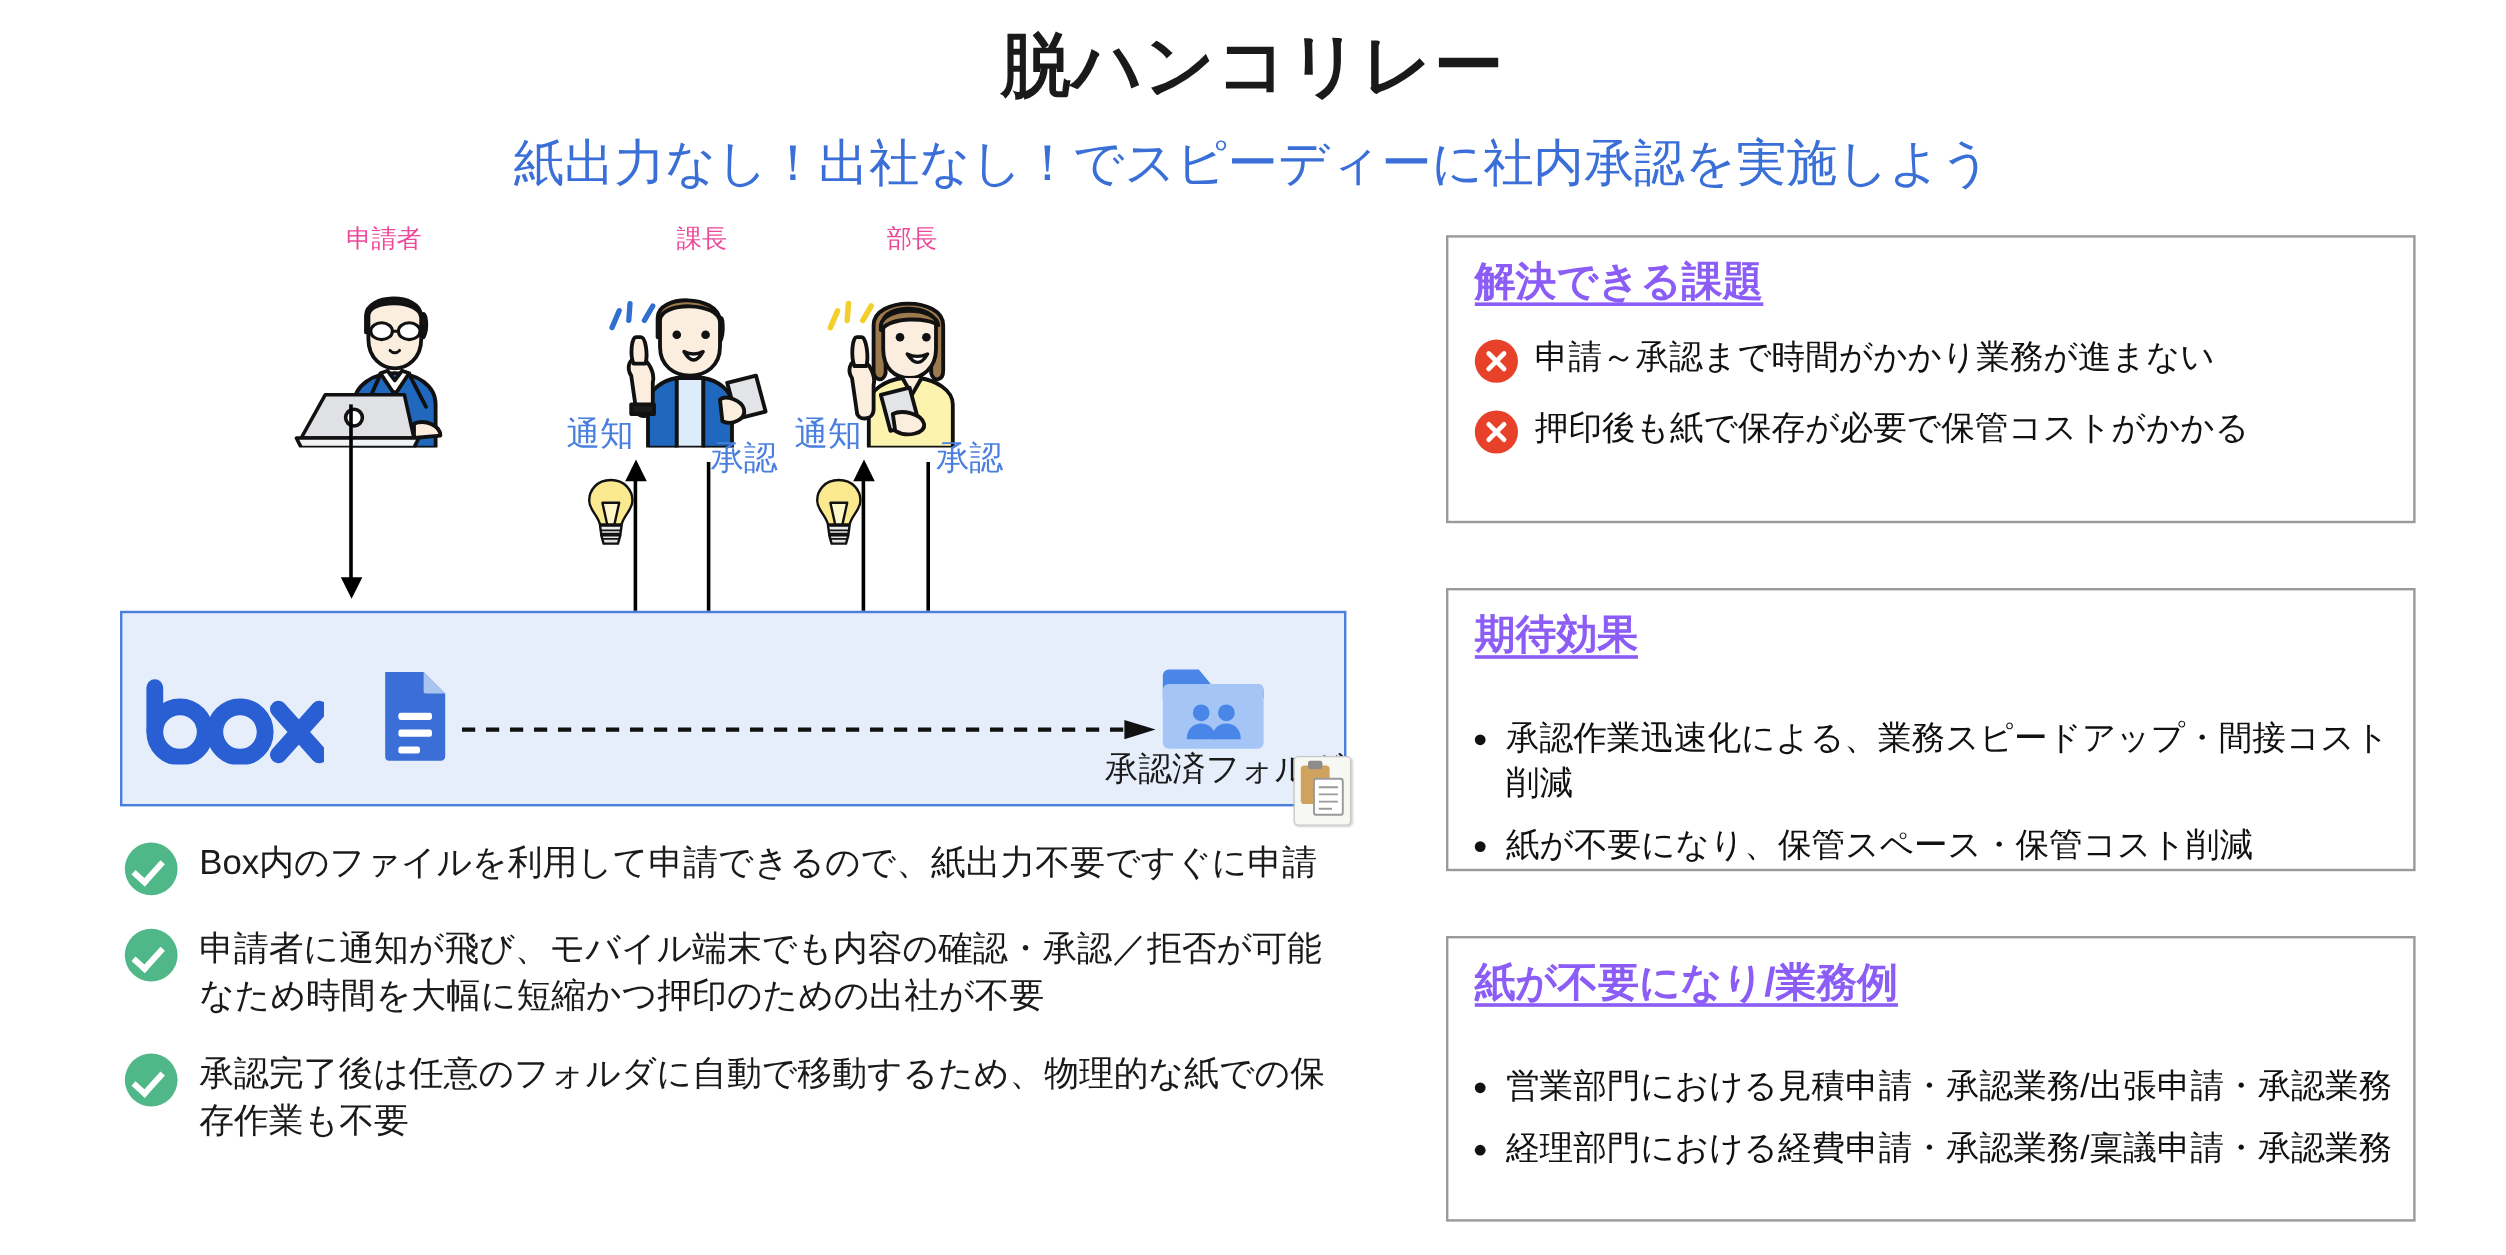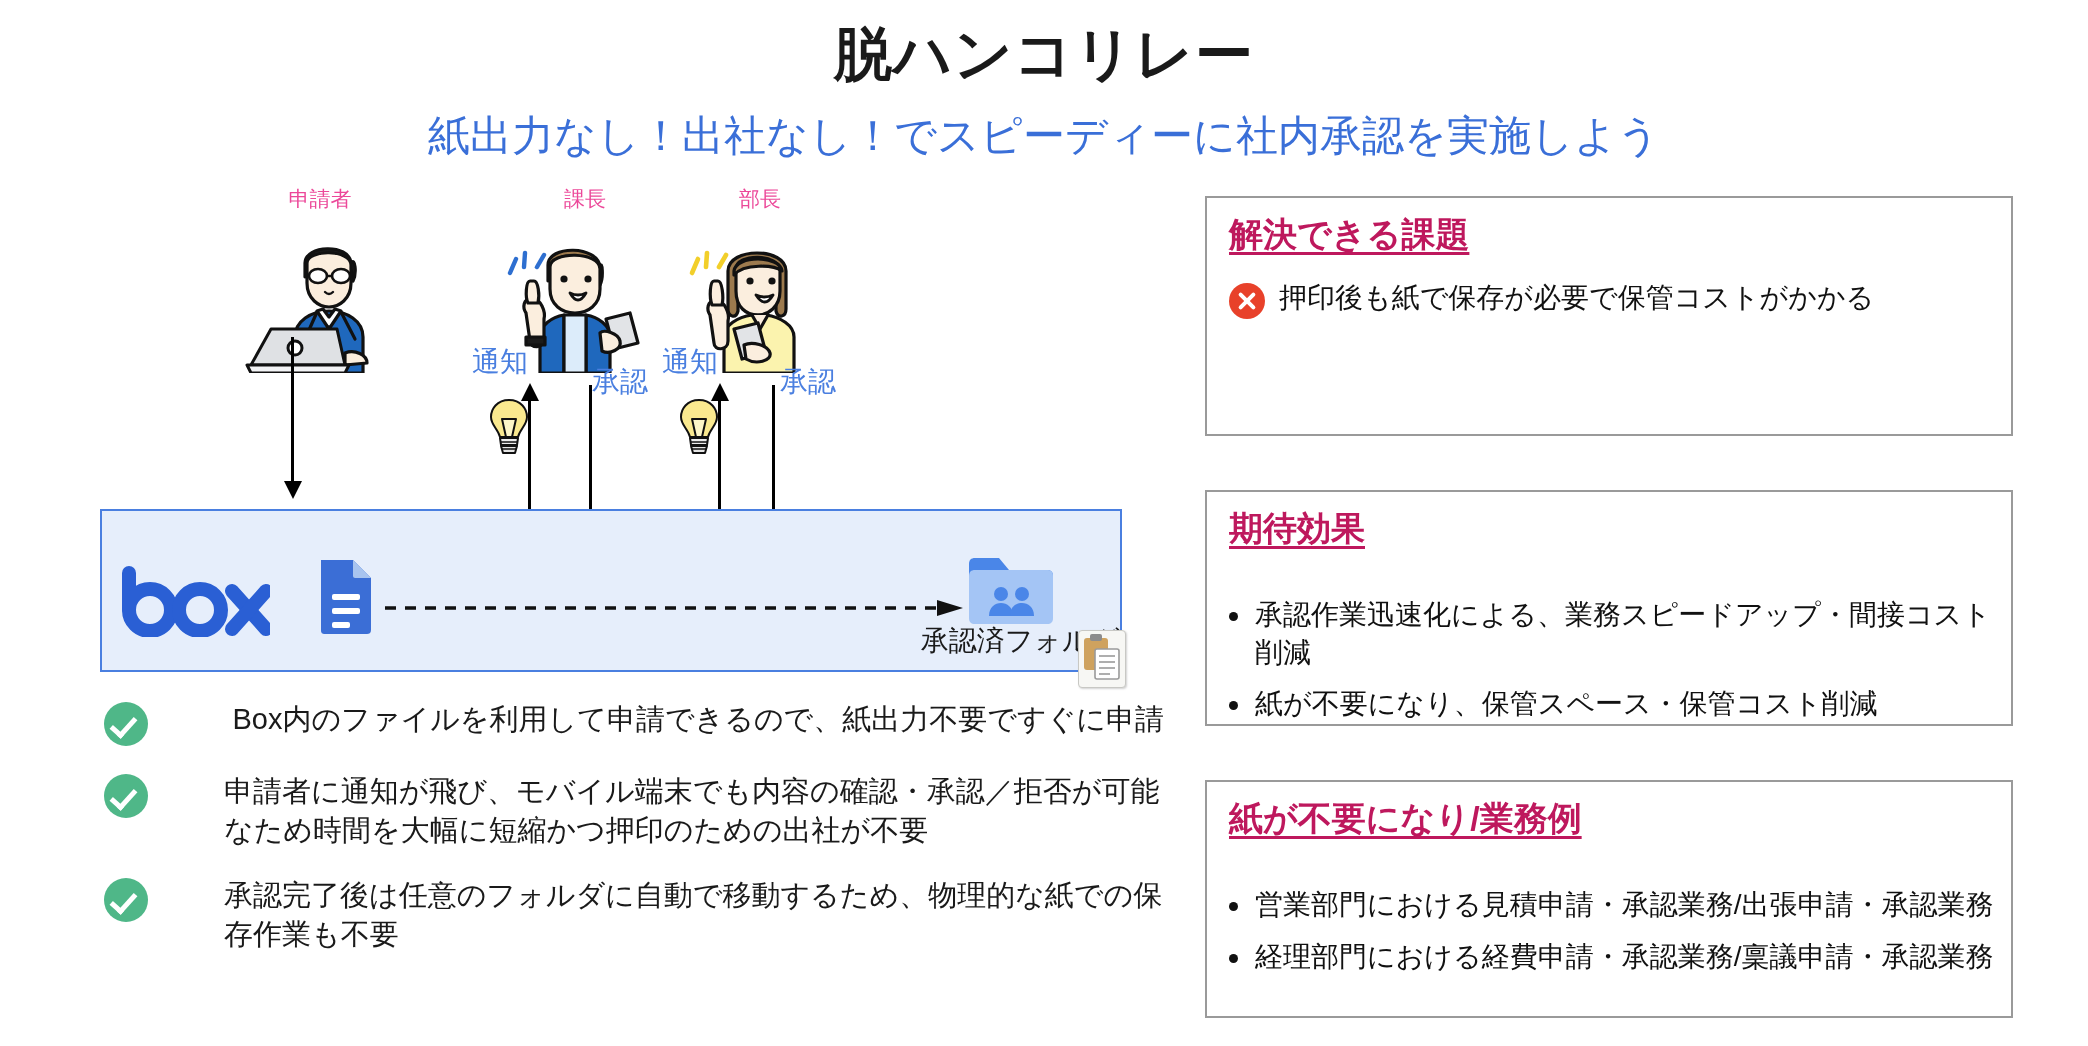--- a/index.html
+++ b/index.html
@@ -71,37 +71,37 @@
     position:absolute;left:1078px;top:630px;width:46px;height:56px;
     background:#f7f7f4;border:1px solid #c8c8c4;border-radius:4px;
     box-shadow:1px 1px 2px rgba(0,0,0,.18);
   }
   .dashed-arrow{
     position:absolute;left:385px;top:600px;width:575px;height:3px;
   }
 
   
   .checklist{position:absolute;left:104px;top:700px;width:1060px;}
-  .check-row{position:relative;display:flex;align-items:flex-start;margin-bottom:26px;justify-content:space-between;}
+  .check-row{position:relative;display:flex;align-items:flex-start;margin-bottom:26px;}
   .check-ic{flex:0 0 auto;width:44px;height:44px;border-radius:50%;
     background:#4fb788;position:relative;margin-right:18px;margin-top:2px;}
   .check-ic::after{
     content:"";position:absolute;left:12px;top:10px;
     width:10px;height:20px;border:solid #fff;border-width:0 5px 5px 0;
     transform:rotate(42deg);
   }
   .check-txt{font-size:29px;line-height:1.34;color:#1a1a1a;}
 
   
   .panel{
     position:absolute;background:#fff;border:2px solid #9a9a9a;box-sizing:border-box;
   }
   .panel-title{
     position:absolute;left:22px;top:14px;
-    font-size:34px;font-weight:bold;color:#be185d;
+    font-size:34px;font-weight:bold;color:#8b5cf6;
     text-decoration:underline;text-underline-offset:6px;
     text-decoration-thickness:3px;
   }
   .panel-body{position:absolute;left:22px;right:16px;}
 
   .x-row{display:flex;align-items:flex-start;margin-bottom:20px;}
   .x-ic{flex:0 0 auto;width:36px;height:36px;border-radius:50%;
     background:#e8412a;position:relative;margin-right:14px;margin-top:3px;}
   .x-ic::before,.x-ic::after{
     content:"";position:absolute;left:16px;top:7px;width:4px;height:22px;
@@ -351,20 +351,24 @@
       <div class="check-ic"></div>
       <div class="check-txt" style="max-width:940px;">承認完了後は任意のフォルダに自動で移動するため、物理的な紙での保存作業も不要</div>
     </div>
   </div>
 
   <div class="panel" style="left:1205px;top:196px;width:808px;height:240px;">
     <div class="panel-title">解決できる課題</div>
     <div class="panel-body" style="top:82px;">
       <div class="x-row">
         <div class="x-ic"></div>
+        <div class="x-txt">申請～承認まで時間がかかり業務が進まない</div>
+      </div>
+      <div class="x-row">
+        <div class="x-ic"></div>
         <div class="x-txt">押印後も紙で保存が必要で保管コストがかかる</div>
       </div>
     </div>
   </div>
 
   <div class="panel" style="left:1205px;top:490px;width:808px;height:236px;padding-left:24px;">
     <div class="panel-title">期待効果</div>
     <div class="panel-body" style="top:104px;">
       <div class="b-row">
         <div class="b-dot"></div>

